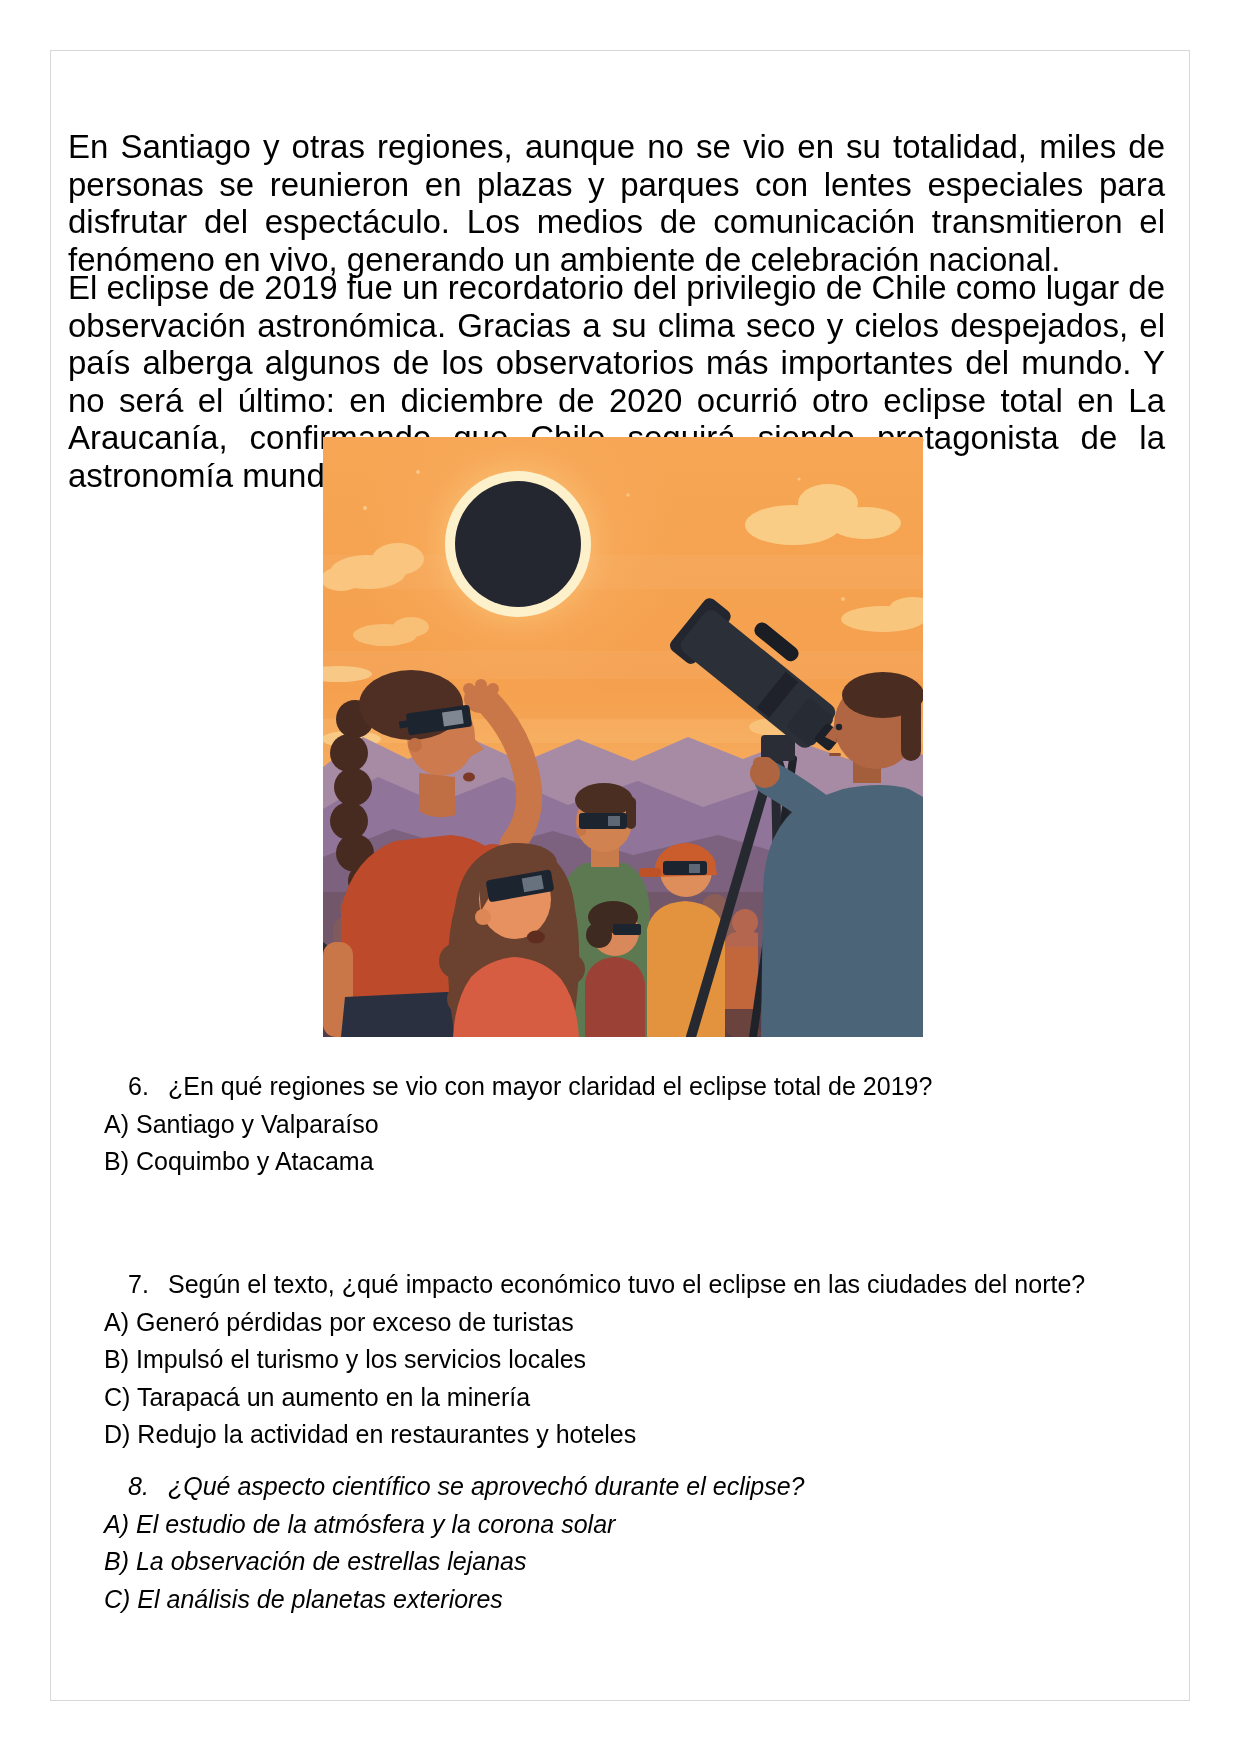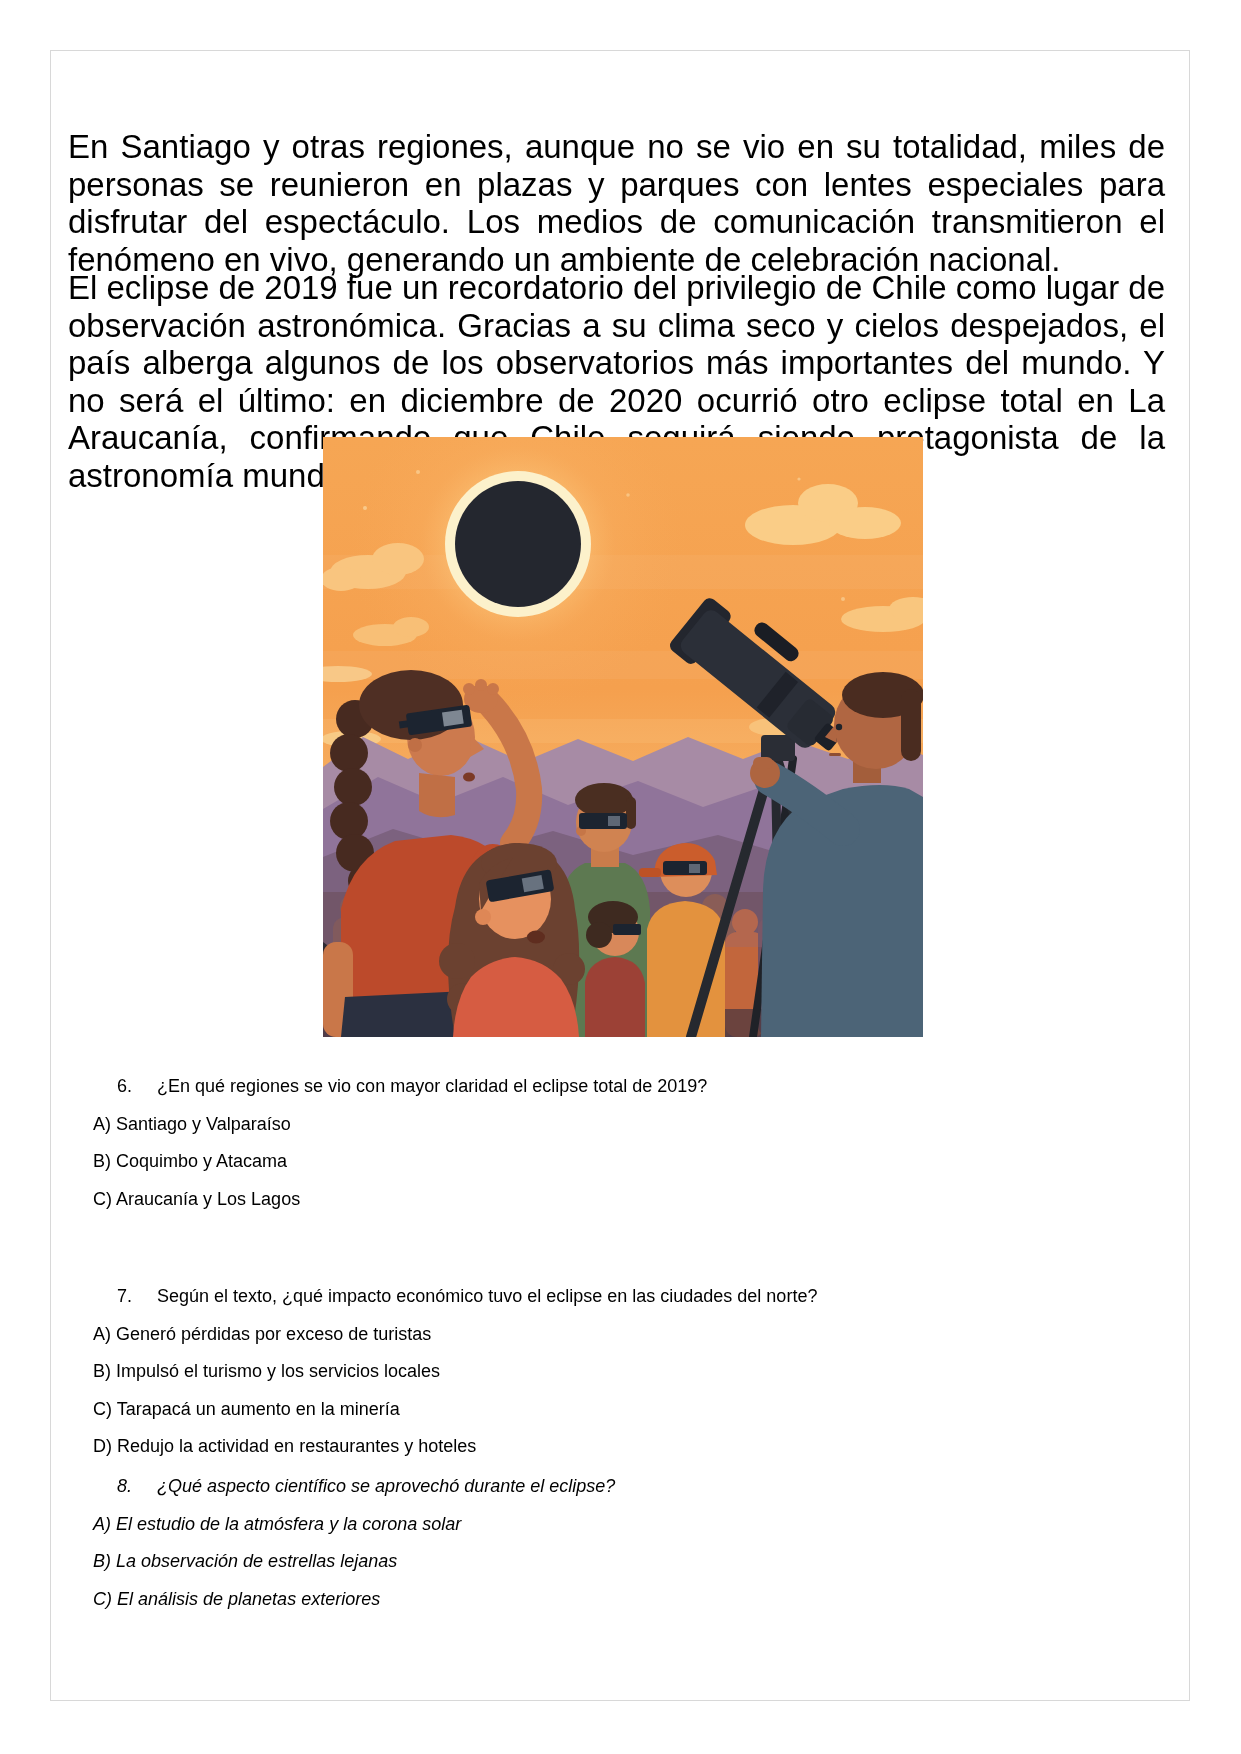--- a/index.html
+++ b/index.html
@@ -23,25 +23,25 @@
     font-size:33px;line-height:37.5px;
     text-align:justify;
   }
   #para1{top:95px;}
   #para2{top:236px;}
   .illustration-wrap{
     position:absolute;left:323px;top:437px;width:600px;height:600px;
   }
   .illustration-wrap svg{display:block;width:600px;height:600px;}
   .question-block{
-    position:absolute;left:5px;width:1191px;
-    font-size:18px;line-height:37.5px;
+    position:absolute;left:16px;width:1191px;
+    font-size:25px;line-height:37.5px;
   }
   #q6{top:1068px;}
-  #q7{top:1266px;margin-top:12px;}
+  #q7{top:1266px;}
   #q8{top:1468px;font-style:italic;}
   .q-line{padding-left:112px;}
   .q-num{display:inline-block;width:40px;}
   .option{padding-left:88px;}
 </style>
 </head>
 <body>
 
 <div class="page-frame"></div>
 
@@ -292,21 +292,20 @@
     </g>
     <path d="M130,600 Q132,562 148,540 Q166,522 192,520 Q220,522 238,542 Q254,564 256,600 Z" fill="#D65C42"></path>
   </g>
 </svg>
 </div>
 
 <div id="q6" class="question-block">
   <div class="q-line"><span class="q-num">6.</span><span>¿En qué regiones se vio con mayor claridad el eclipse total de 2019?</span></div>
   <div class="option"><span>A)</span> <span>Santiago y Valparaíso</span></div>
   <div class="option"><span>B)</span> <span>Coquimbo y Atacama</span></div>
-  <div class="option"><span>C)</span> <span>Araucanía y Los Lagos</span></div>
 </div>
 
 <div id="q7" class="question-block">
   <div class="q-line"><span class="q-num">7.</span><span>Según el texto, ¿qué impacto económico tuvo el eclipse en las ciudades del norte?</span></div>
   <div class="option"><span>A)</span> <span>Generó pérdidas por exceso de turistas</span></div>
   <div class="option"><span>B)</span> <span>Impulsó el turismo y los servicios locales</span></div>
   <div class="option"><span>C)</span> <span>Tarapacá un aumento en la minería</span></div>
   <div class="option"><span>D)</span> <span>Redujo la actividad en restaurantes y hoteles</span></div>
 </div>
 

